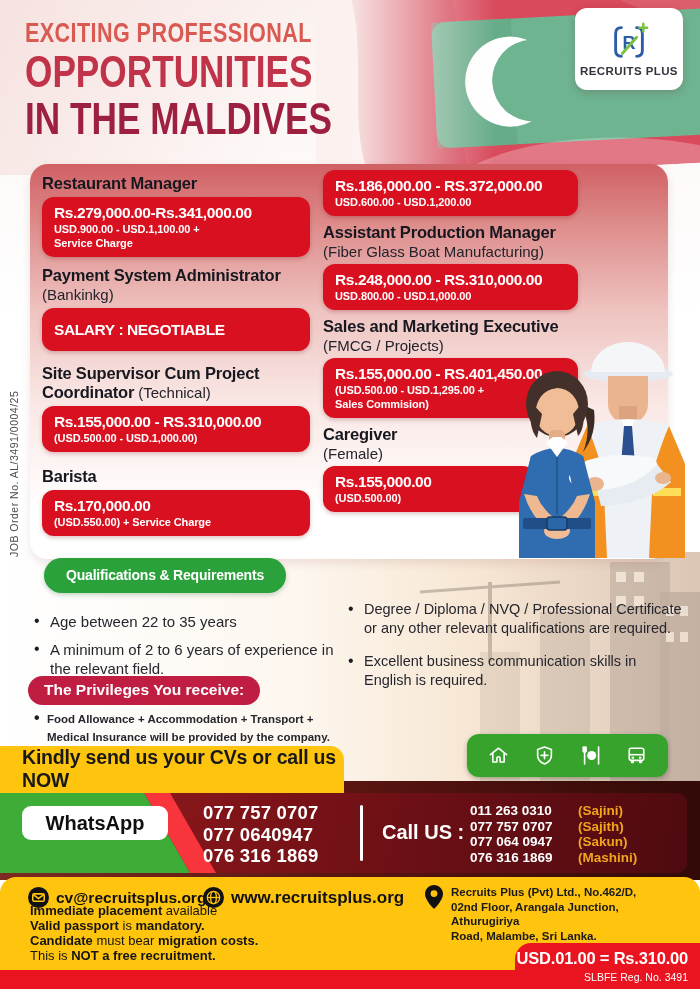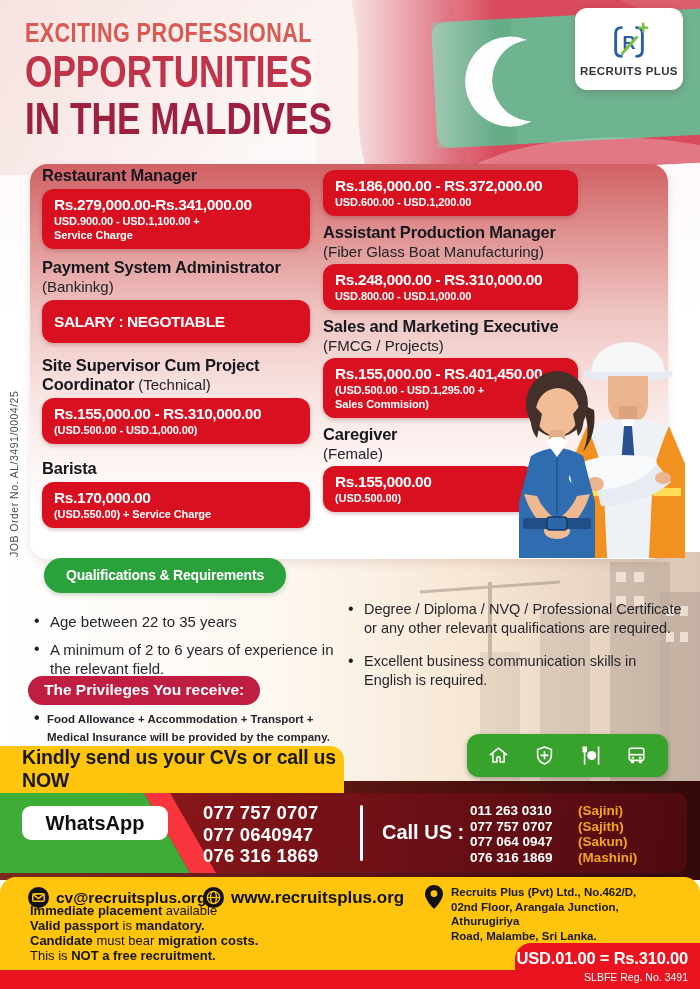--- a/index.html
+++ b/index.html
@@ -27,21 +27,21 @@
               background:linear-gradient(90deg,#ffffff 0%,#fdf7ef 42%,rgba(240,210,175,.55) 68%,rgba(190,150,120,.55) 100%); }
   .bg-buildings { position:absolute; right:0; top:552px; opacity:.45; }
   .bg-dark { position:absolute; left:0; top:781px; width:700px; height:99px;
              background:linear-gradient(90deg,#7c2a22 0%,#56130f 55%,#320a08 100%); }
 
   
   .jobs-card { position:absolute; left:30px; top:164px; width:638px; height:395px; border-radius:18px; overflow:hidden;
                background:linear-gradient(180deg,#d06064 0%,#de8e8d 16%,#efc5c2 38%,#f9e7e4 60%,#ffffff 88%);
                box-shadow:0 4px 10px rgba(120,40,50,.12); z-index:2; }
   .col { position:absolute; top:0; }
-  .col-left  { left:12px;  width:268px; padding-top:2px; }
+  .col-left  { left:12px;  width:268px; padding-top:10px; }
   .col-right { left:293px; width:255px; padding-top:6px; }
   .job { position:relative; }
   .jt-b { font-size:16.5px; font-weight:bold; color:#17171f; line-height:19px; letter-spacing:-.2px; }
   .jt-line2 { line-height:18px; }
   .jt-line2 .jt-b { font-size:16.5px; }
   .jt-l { font-size:15px; font-weight:400; color:#23232b; margin-left:4px; }
   .jt-b:empty + .jt-l { margin-left:0; }
   .pill { background:#d9101f; border-radius:12px; padding:6px 12px 7px; color:#fff;
           box-shadow:0 2px 4px rgba(120,10,20,.25); }
   .pill-main { font-size:15.5px; font-weight:bold; line-height:19px; letter-spacing:-.4px; white-space:nowrap; }

